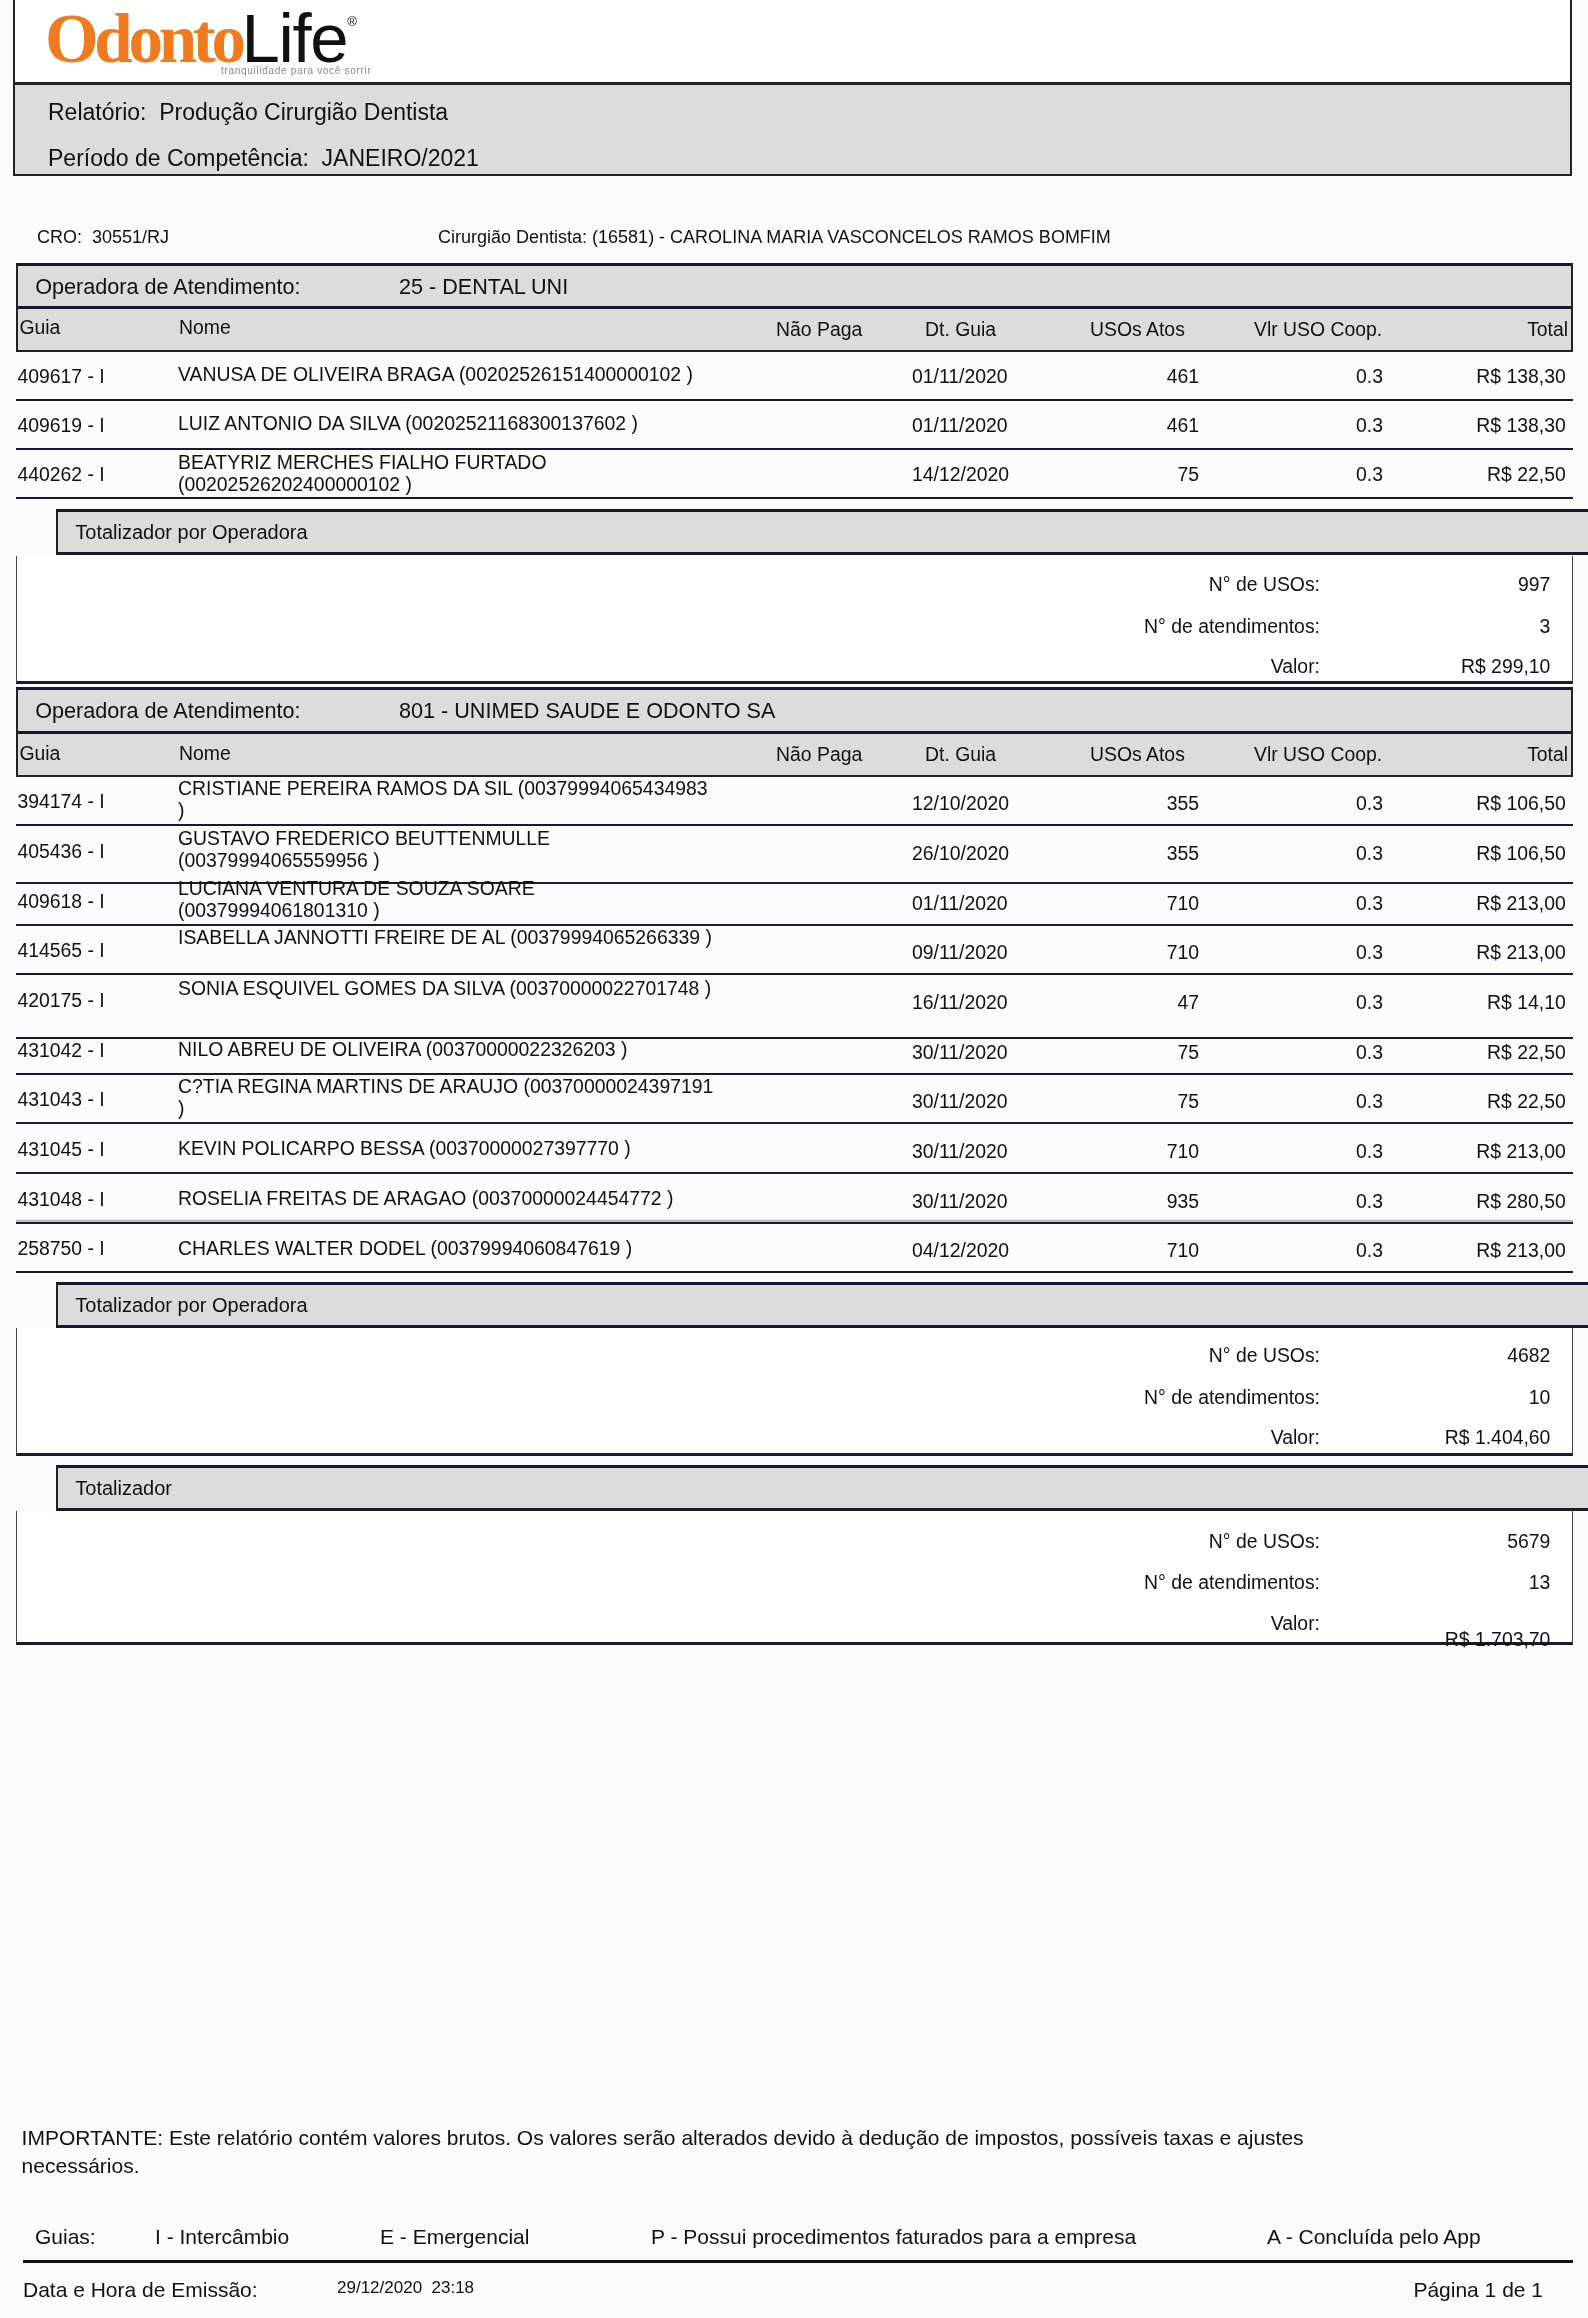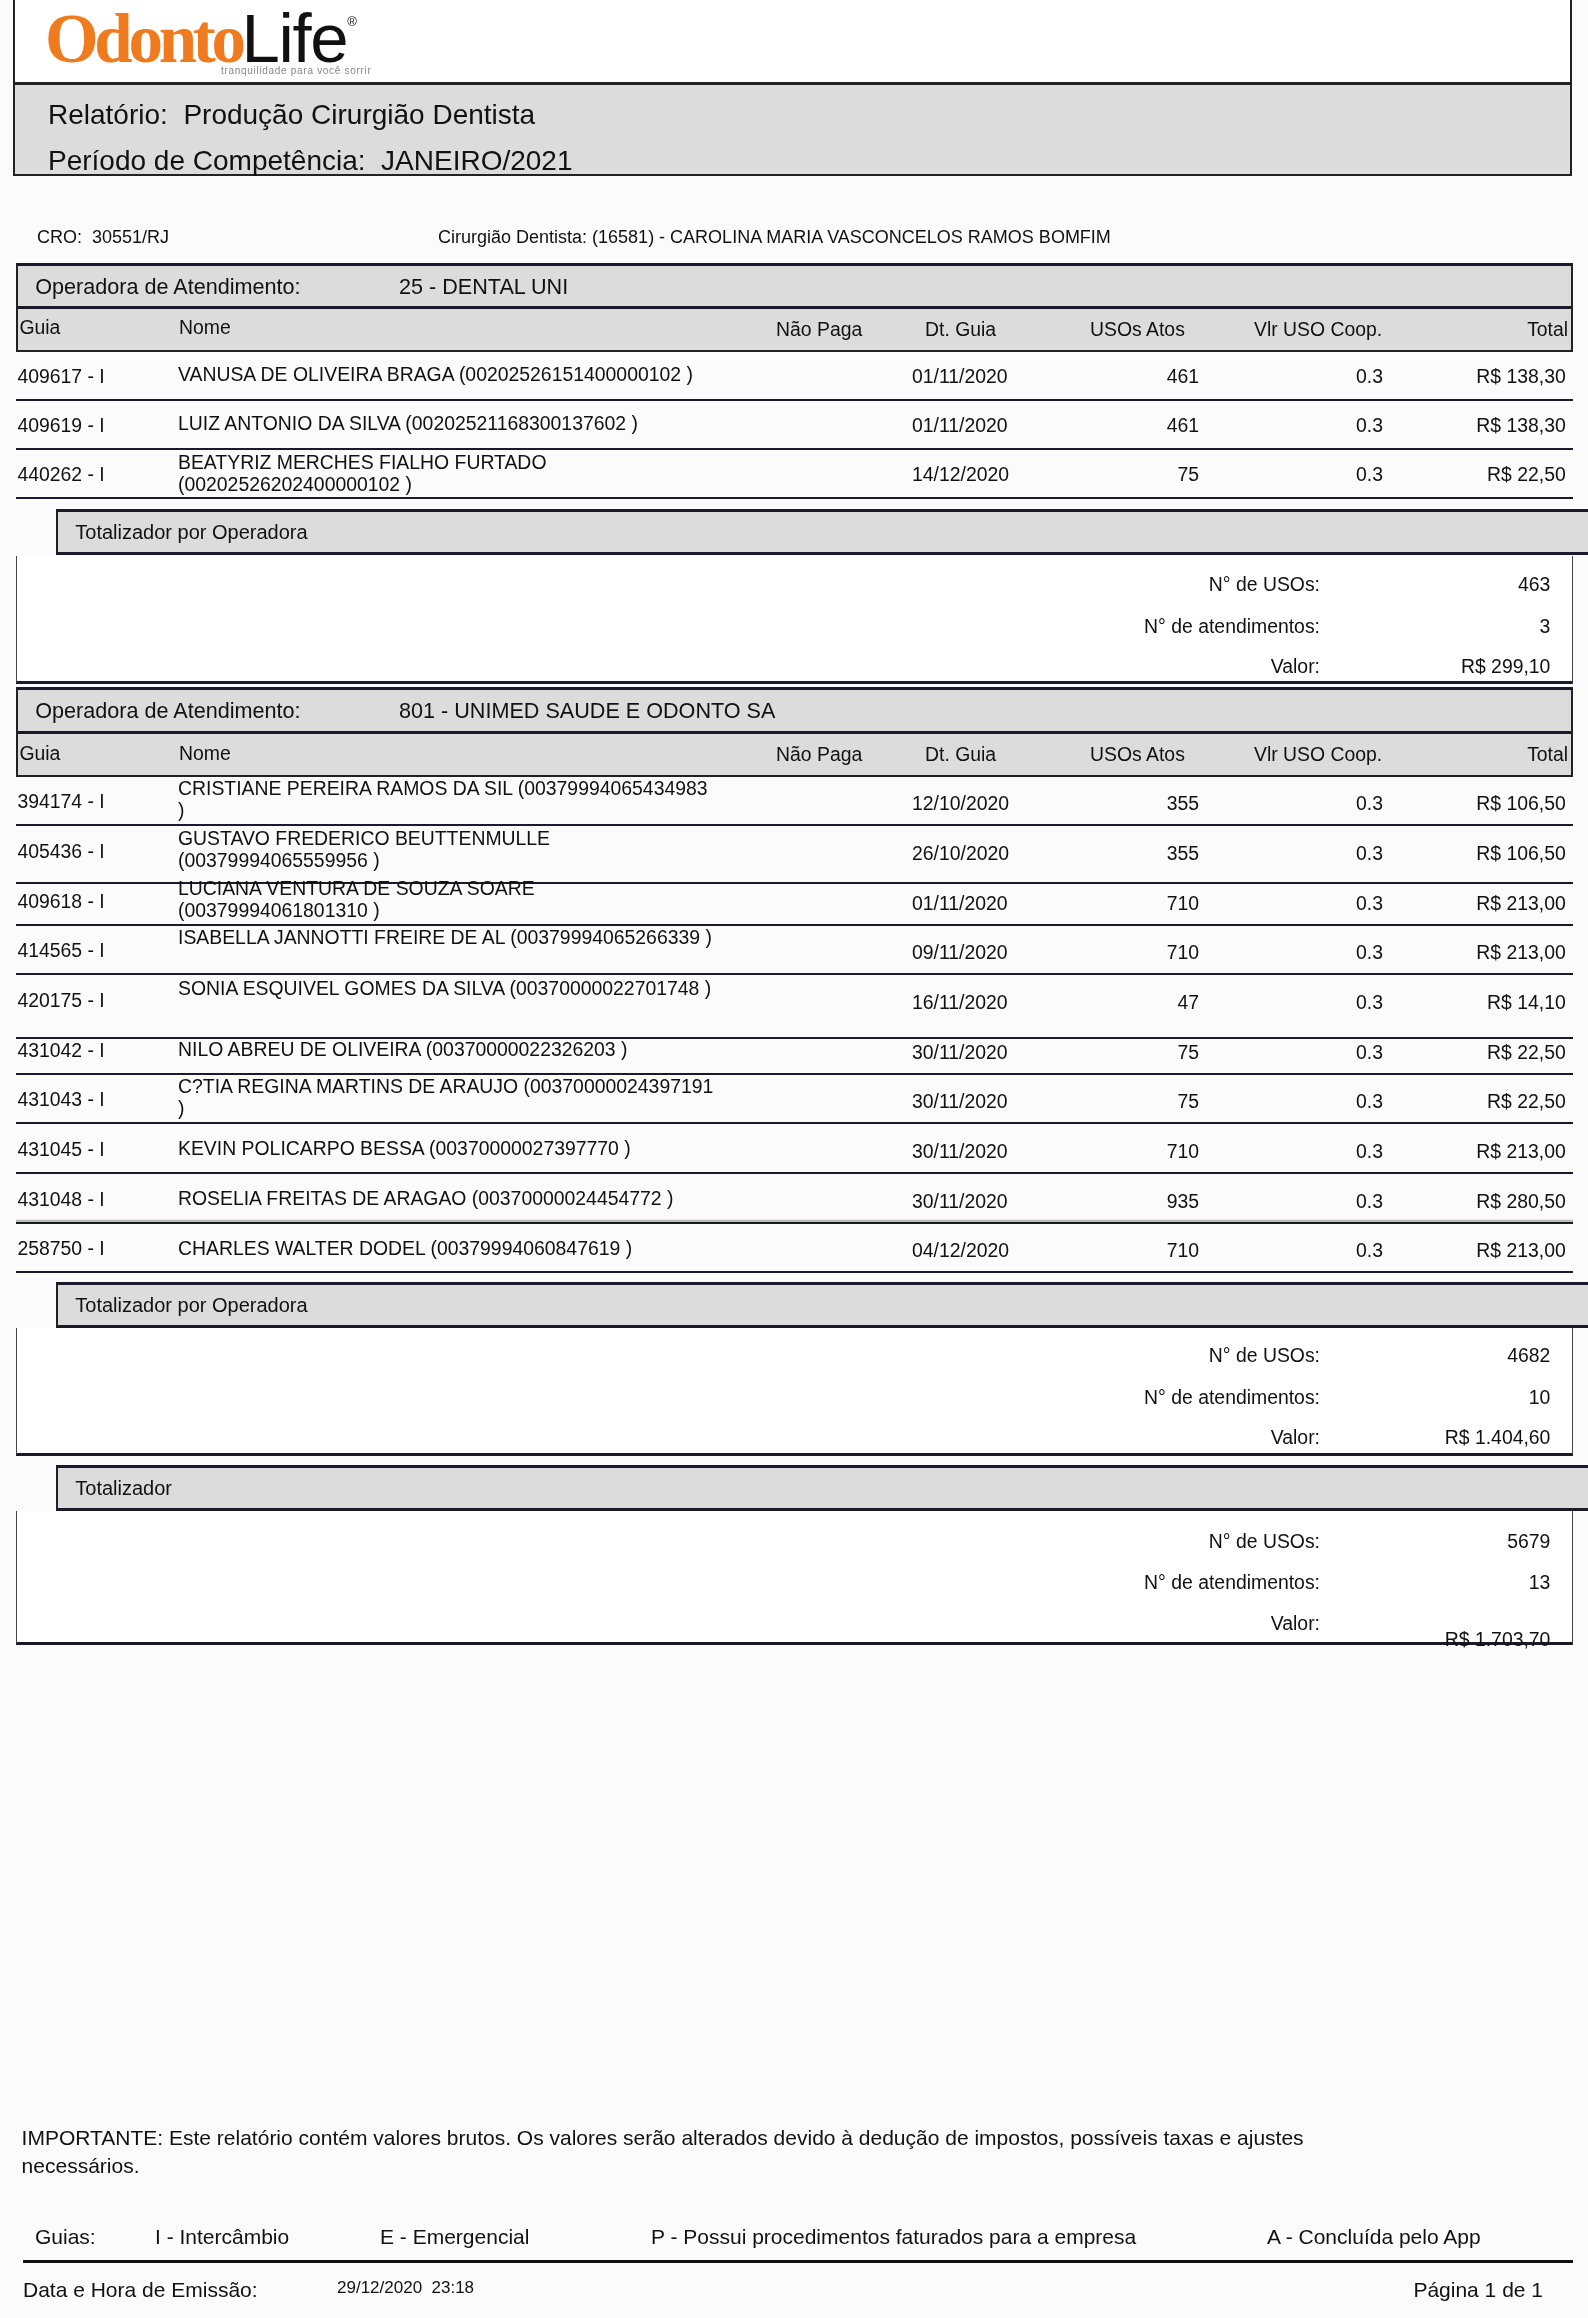--- a/index.html
+++ b/index.html
@@ -8,21 +8,21 @@
   .abs { position:absolute; }
 
   
   #hdr { left:13px; top:0; width:1559px; height:176px; border-left:2.2px solid #222; border-right:2.2px solid #222; border-bottom:2.9px solid #222; box-sizing:border-box; background:#fff; }
   #hdr .band { position:absolute; left:0; right:0; top:82px; bottom:0; border-top:3.6px solid #222; background:#dcdcdc; }
   #logo { left:45px; top:10px; height:58px; }
   .logo-odonto { font-family:"Liberation Serif", serif; font-weight:bold; font-size:69px; color:#f07a1e; letter-spacing:-4.3px; line-height:58px; }
   .logo-life { font-family:"Liberation Sans", sans-serif; font-size:69px; color:#111; line-height:58px; letter-spacing:-1.4px; }
   .logo-reg { font-size:13px; vertical-align:top; position:relative; top:4.3px; }
   .logo-tag { position:absolute; left:176px; top:55px; font-size:10px; color:#888; letter-spacing:0.7px; white-space:nowrap; }
-  .hdr-line { position:absolute; left:33px; font-size:28px; white-space:nowrap; }
+  .hdr-line { position:absolute; left:33px; font-size:23px; white-space:nowrap; }
 
   .txt { font-size:19.4px; white-space:nowrap; }
   .small { font-size:18px; }
 
   
   .op-box { left:16px; width:1557px; border:2.2px solid #222; border-top:3.6px solid #1a1a2a; background:#dcdcdc; box-sizing:border-box; }
   .op-title { position:absolute; left:17.3px; font-size:21.6px; white-space:nowrap; }
   .op-val { position:absolute; left:381px; font-size:21.6px; white-space:nowrap; }
   .op-sep { position:absolute; left:0; right:0; border-top:3.6px solid #1a1a2a; }
   .col-h { position:absolute; font-size:19.4px; white-space:nowrap; }
@@ -103,21 +103,21 @@
   <div class="cell r" style="right:374px; top:13px;">75</div>
   <div class="cell r" style="right:190px; top:13px;">0.3</div>
   <div class="cell r" style="right:7.2px; top:13px;">R$ 22,50</div>
 </div>
 
 <div class="abs tot-head" style="top:509px;">
   <div class="op-title" style="top:8.6px; font-size:20px;">Totalizador por Operadora</div>
 </div>
 <div class="abs tot-body" style="top:556px; height:128px;">
   <div class="tlab" style="top:17.3px;">N° de USOs:</div>
-  <div class="tval" style="top:17.3px;">463</div>
+  <div class="tval" style="top:17.3px;">997</div>
   <div class="tlab" style="top:59px;">N° de atendimentos:</div>
   <div class="tval" style="top:59px;">3</div>
   <div class="tlab" style="top:99px;">Valor:</div>
   <div class="tval" style="top:99px;">R$ 299,10</div>
 </div>
 
 <div class="abs op-box" style="top:687px; height:90px;">
   <div class="op-title" style="top:8px;">Operadora de Atendimento:</div>
   <div class="op-val" style="top:8px;">801 - UNIMED SAUDE E ODONTO SA</div>
   <div class="op-sep" style="top:41px;"></div>

